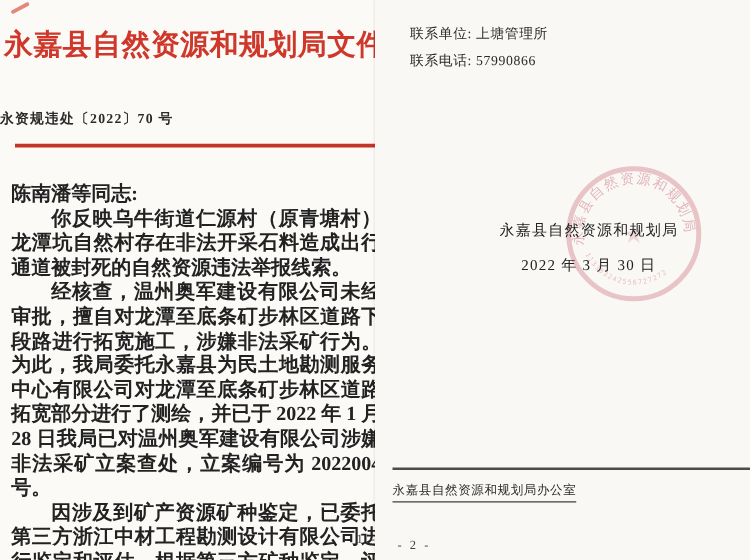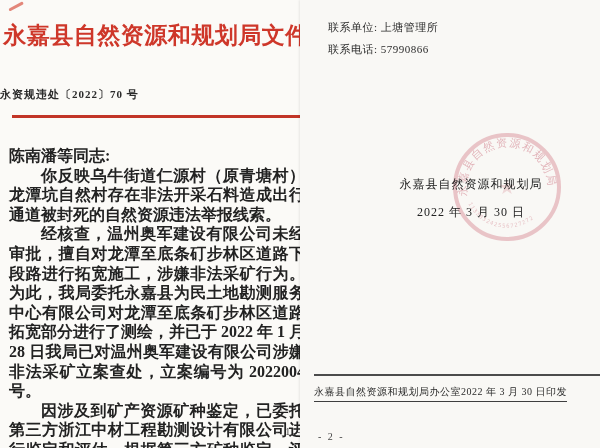--- a/index.html
+++ b/index.html
@@ -94,20 +94,19 @@
 
     <div class="signature">
       <div class="issuer">永嘉县自然资源和规划局</div>
       <div class="issue-date">2022 年 3 月 30 日</div>
     </div>
 
     <div class="footer">
       <div class="rule"></div>
       <div class="row">
         <span>永嘉县自然资源和规划局办公室</span>
-        <span>2022 年 3 月 30 日印发</span>
       </div>
     </div>
 
     <div class="pageno pageno-2">- 2 -</div>
   </div>
 
 </div>
 
 </body></html>

